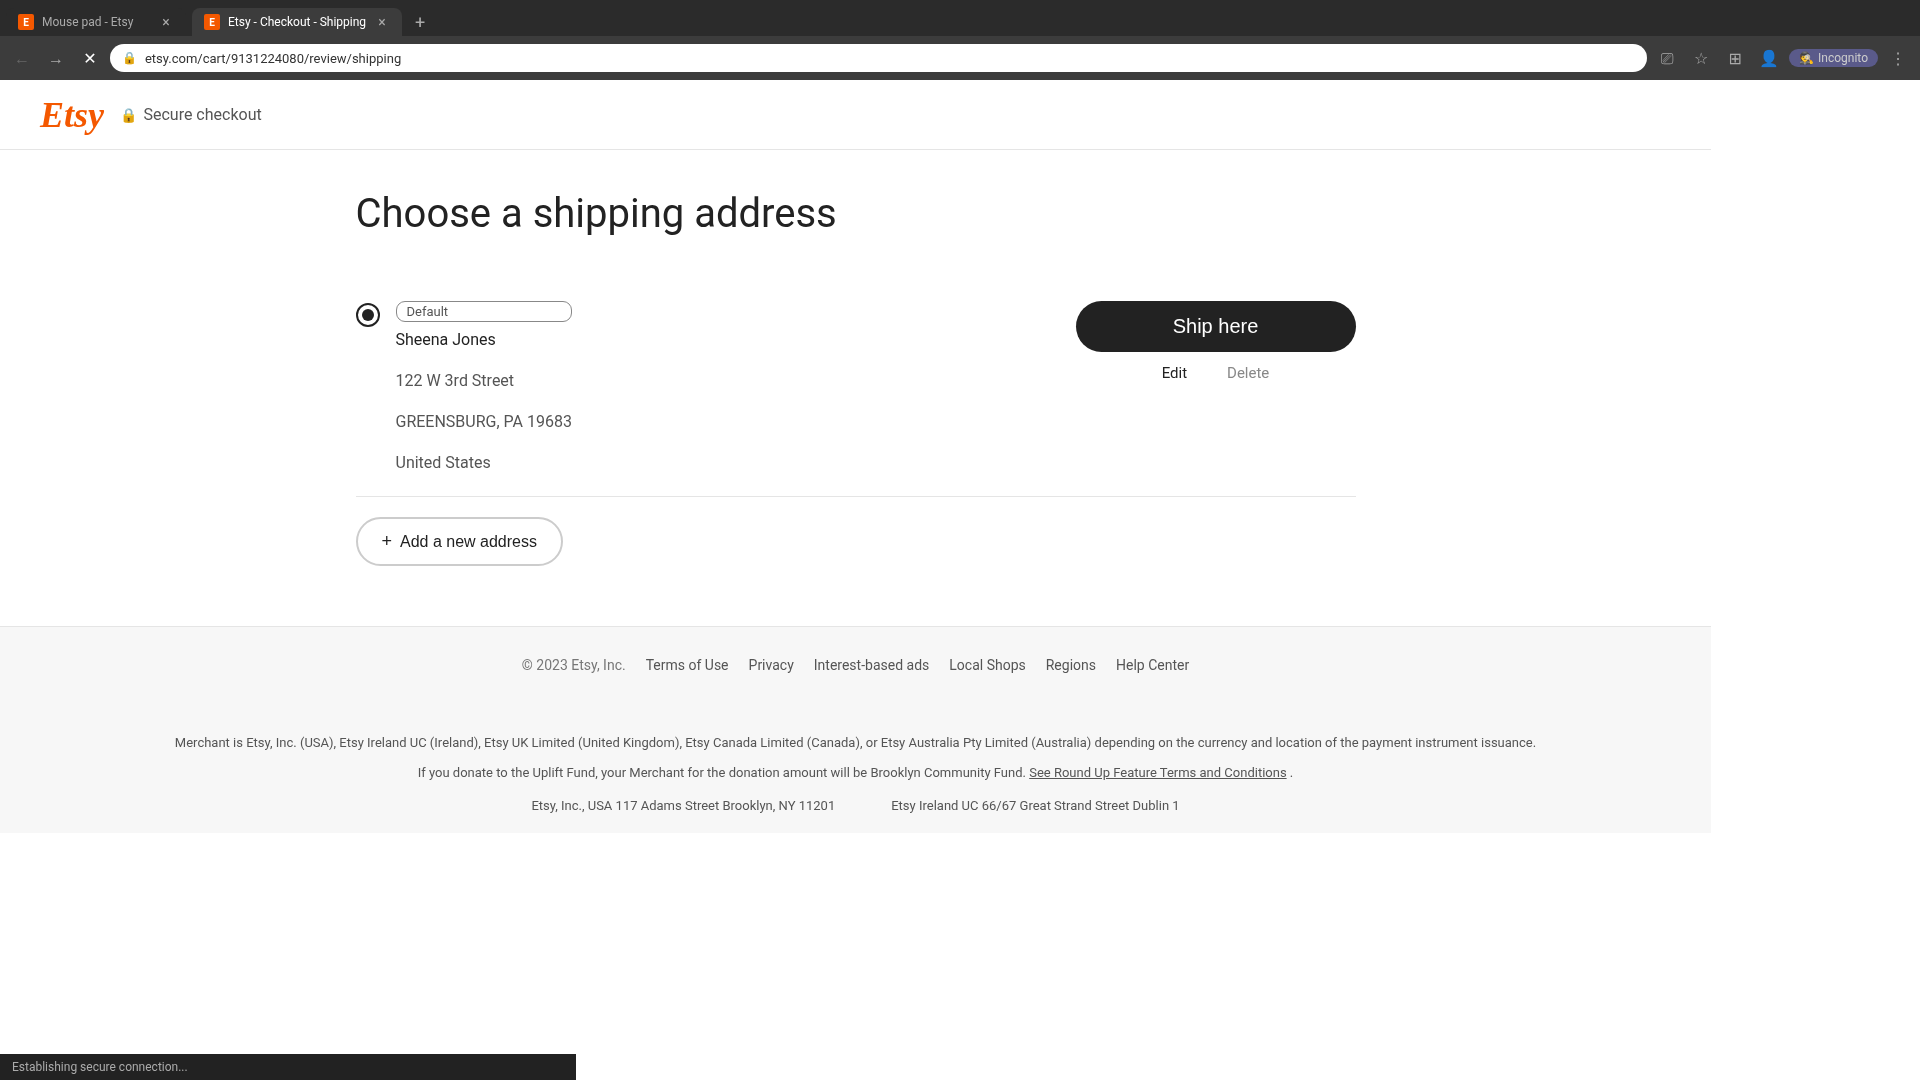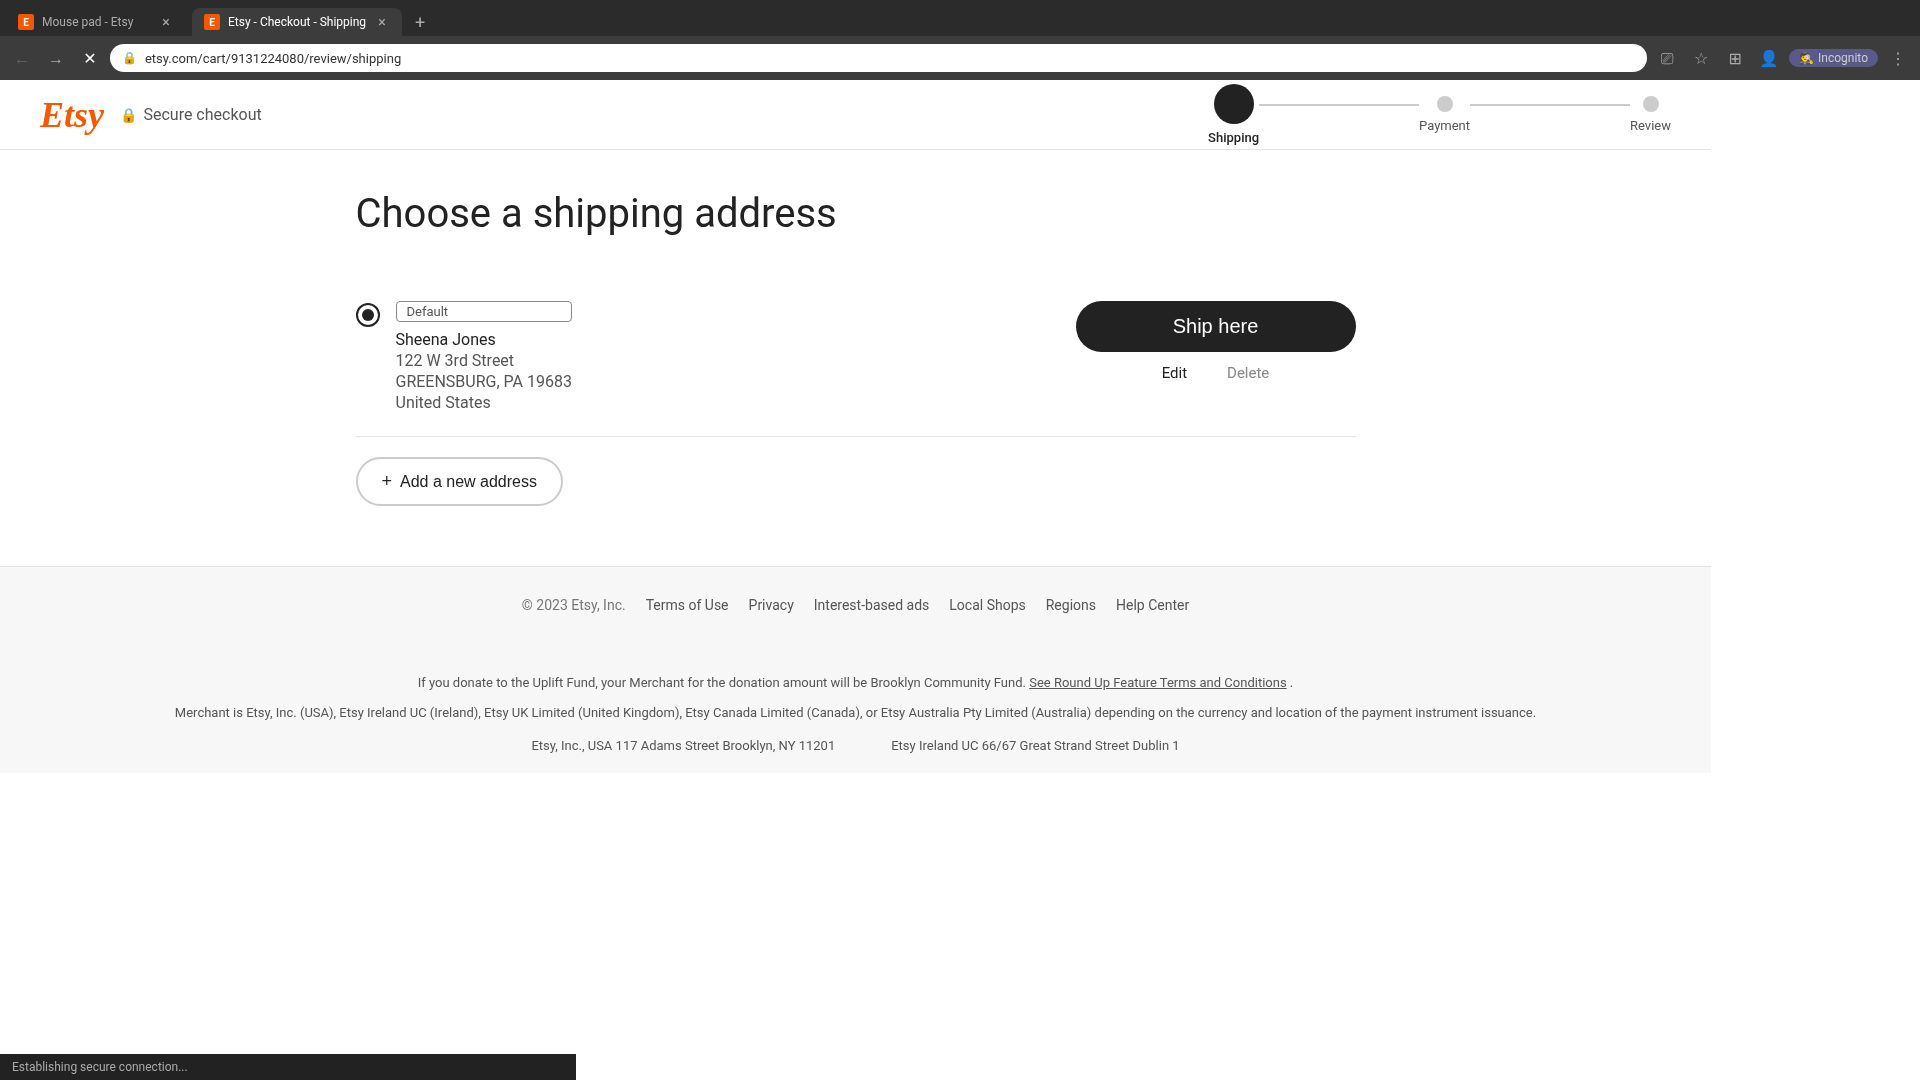--- a/index.html
+++ b/index.html
@@ -50,23 +50,23 @@
     
     .main-content { padding: 40px 200px 60px; max-width: 1400px; margin: 0 auto; }
     .page-title { font-size: 40px; font-weight: 400; color: #222; margin-bottom: 40px; }
 
     
     .address-card { display: flex; align-items: flex-start; justify-content: space-between; padding: 24px 0 24px 0; border-bottom: 1px solid #e5e5e5; margin-bottom: 20px; }
     .address-left { display: flex; align-items: flex-start; gap: 16px; }
     .radio-btn { width: 24px; height: 24px; border-radius: 50%; border: 2px solid #222; display: flex; align-items: center; justify-content: center; margin-top: 2px; flex-shrink: 0; }
     .radio-inner { width: 12px; height: 12px; border-radius: 50%; background: #222; }
     .address-details { display: flex; flex-direction: column; gap: 2px; }
-    .default-badge { display: inline-block; border: 1px solid #888; border-radius: 4px; padding: 2px 10px; font-size: 13px; color: #555; margin-bottom: 6px; }
+    .default-badge { display: inline-block; border: 1px solid #888; border-radius: 9px; padding: 2px 10px; font-size: 13px; color: #555; margin-bottom: 6px; }
     .address-name { font-size: 16px; color: #222; font-weight: 400; }
-    .address-line { font-size: 16px; color: #555; }
+    .address-line { font-size: 16px; color: #555; margin-top: 20px; }
 
     
     .address-right { display: flex; flex-direction: column; align-items: center; gap: 12px; }
     .ship-here-btn { background: #222; color: #fff; border: none; border-radius: 30px; padding: 14px 60px; font-size: 20px; font-weight: 500; cursor: pointer; min-width: 280px; }
     .address-actions { display: flex; gap: 40px; }
     .edit-link { color: #222; font-size: 15px; text-decoration: none; cursor: pointer; }
     .delete-link { color: #888; font-size: 15px; text-decoration: none; cursor: pointer; }
 
     
     .add-address-btn { display: flex; align-items: center; gap: 8px; border: 2px solid #ccc; border-radius: 30px; padding: 12px 24px; font-size: 16px; color: #222; cursor: pointer; background: none; margin-top: 16px; }
@@ -131,36 +131,20 @@
 
   <header class="site-header">
     <div class="header-left">
       <div class="etsy-logo">Etsy</div>
       <div class="secure-checkout">
         <span class="lock-icon">🔒</span>
         <span>Secure checkout</span>
       </div>
     </div>
 
-    <div class="checkout-steps">
-      <div class="step">
-        <div class="step-dot active"></div>
-        <span class="step-label active">Shipping</span>
-      </div>
-      <div class="step-line"></div>
-      <div class="step">
-        <div class="step-dot"></div>
-        <span class="step-label">Payment</span>
-      </div>
-      <div class="step-line"></div>
-      <div class="step">
-        <div class="step-dot"></div>
-        <span class="step-label">Review</span>
-      </div>
-    </div>
   </header>
 
   <main class="main-content">
     <h1 class="page-title">Choose a shipping address</h1>
 
     <div class="address-card">
       <div class="address-left">
         <div class="radio-btn">
           <div class="radio-inner"></div>
         </div>
@@ -194,26 +178,26 @@
       <a href="#" class="footer-link">Terms of Use</a>
       <a href="#" class="footer-link">Privacy</a>
       <a href="#" class="footer-link">Interest-based ads</a>
       <a href="#" class="footer-link">Local Shops</a>
       <a href="#" class="footer-link">Regions</a>
       <a href="#" class="footer-link">Help Center</a>
     </div>
   </footer>
 
   <div class="footer-legal">
+    <p>Merchant is Etsy, Inc. (USA), Etsy Ireland UC (Ireland), Etsy UK Limited (United Kingdom), Etsy Canada Limited (Canada), or Etsy Australia Pty Limited (Australia) depending on the currency and location of the payment instrument issuance.</p>
     <p>
       <span>If you donate to the Uplift Fund, your Merchant for the donation amount will be Brooklyn Community Fund. </span>
       <a href="#">See Round Up Feature Terms and Conditions</a>
       <span>.</span>
     </p>
-    <p>Merchant is Etsy, Inc. (USA), Etsy Ireland UC (Ireland), Etsy UK Limited (United Kingdom), Etsy Canada Limited (Canada), or Etsy Australia Pty Limited (Australia) depending on the currency and location of the payment instrument issuance.</p>
     <div class="footer-addresses">
       <span>Etsy, Inc., USA 117 Adams Street Brooklyn, NY 11201</span>
       <span>Etsy Ireland UC 66/67 Great Strand Street Dublin 1</span>
     </div>
   </div>
 
 </div>
 
 <div class="status-bar">
   <span>Establishing secure connection...</span>

